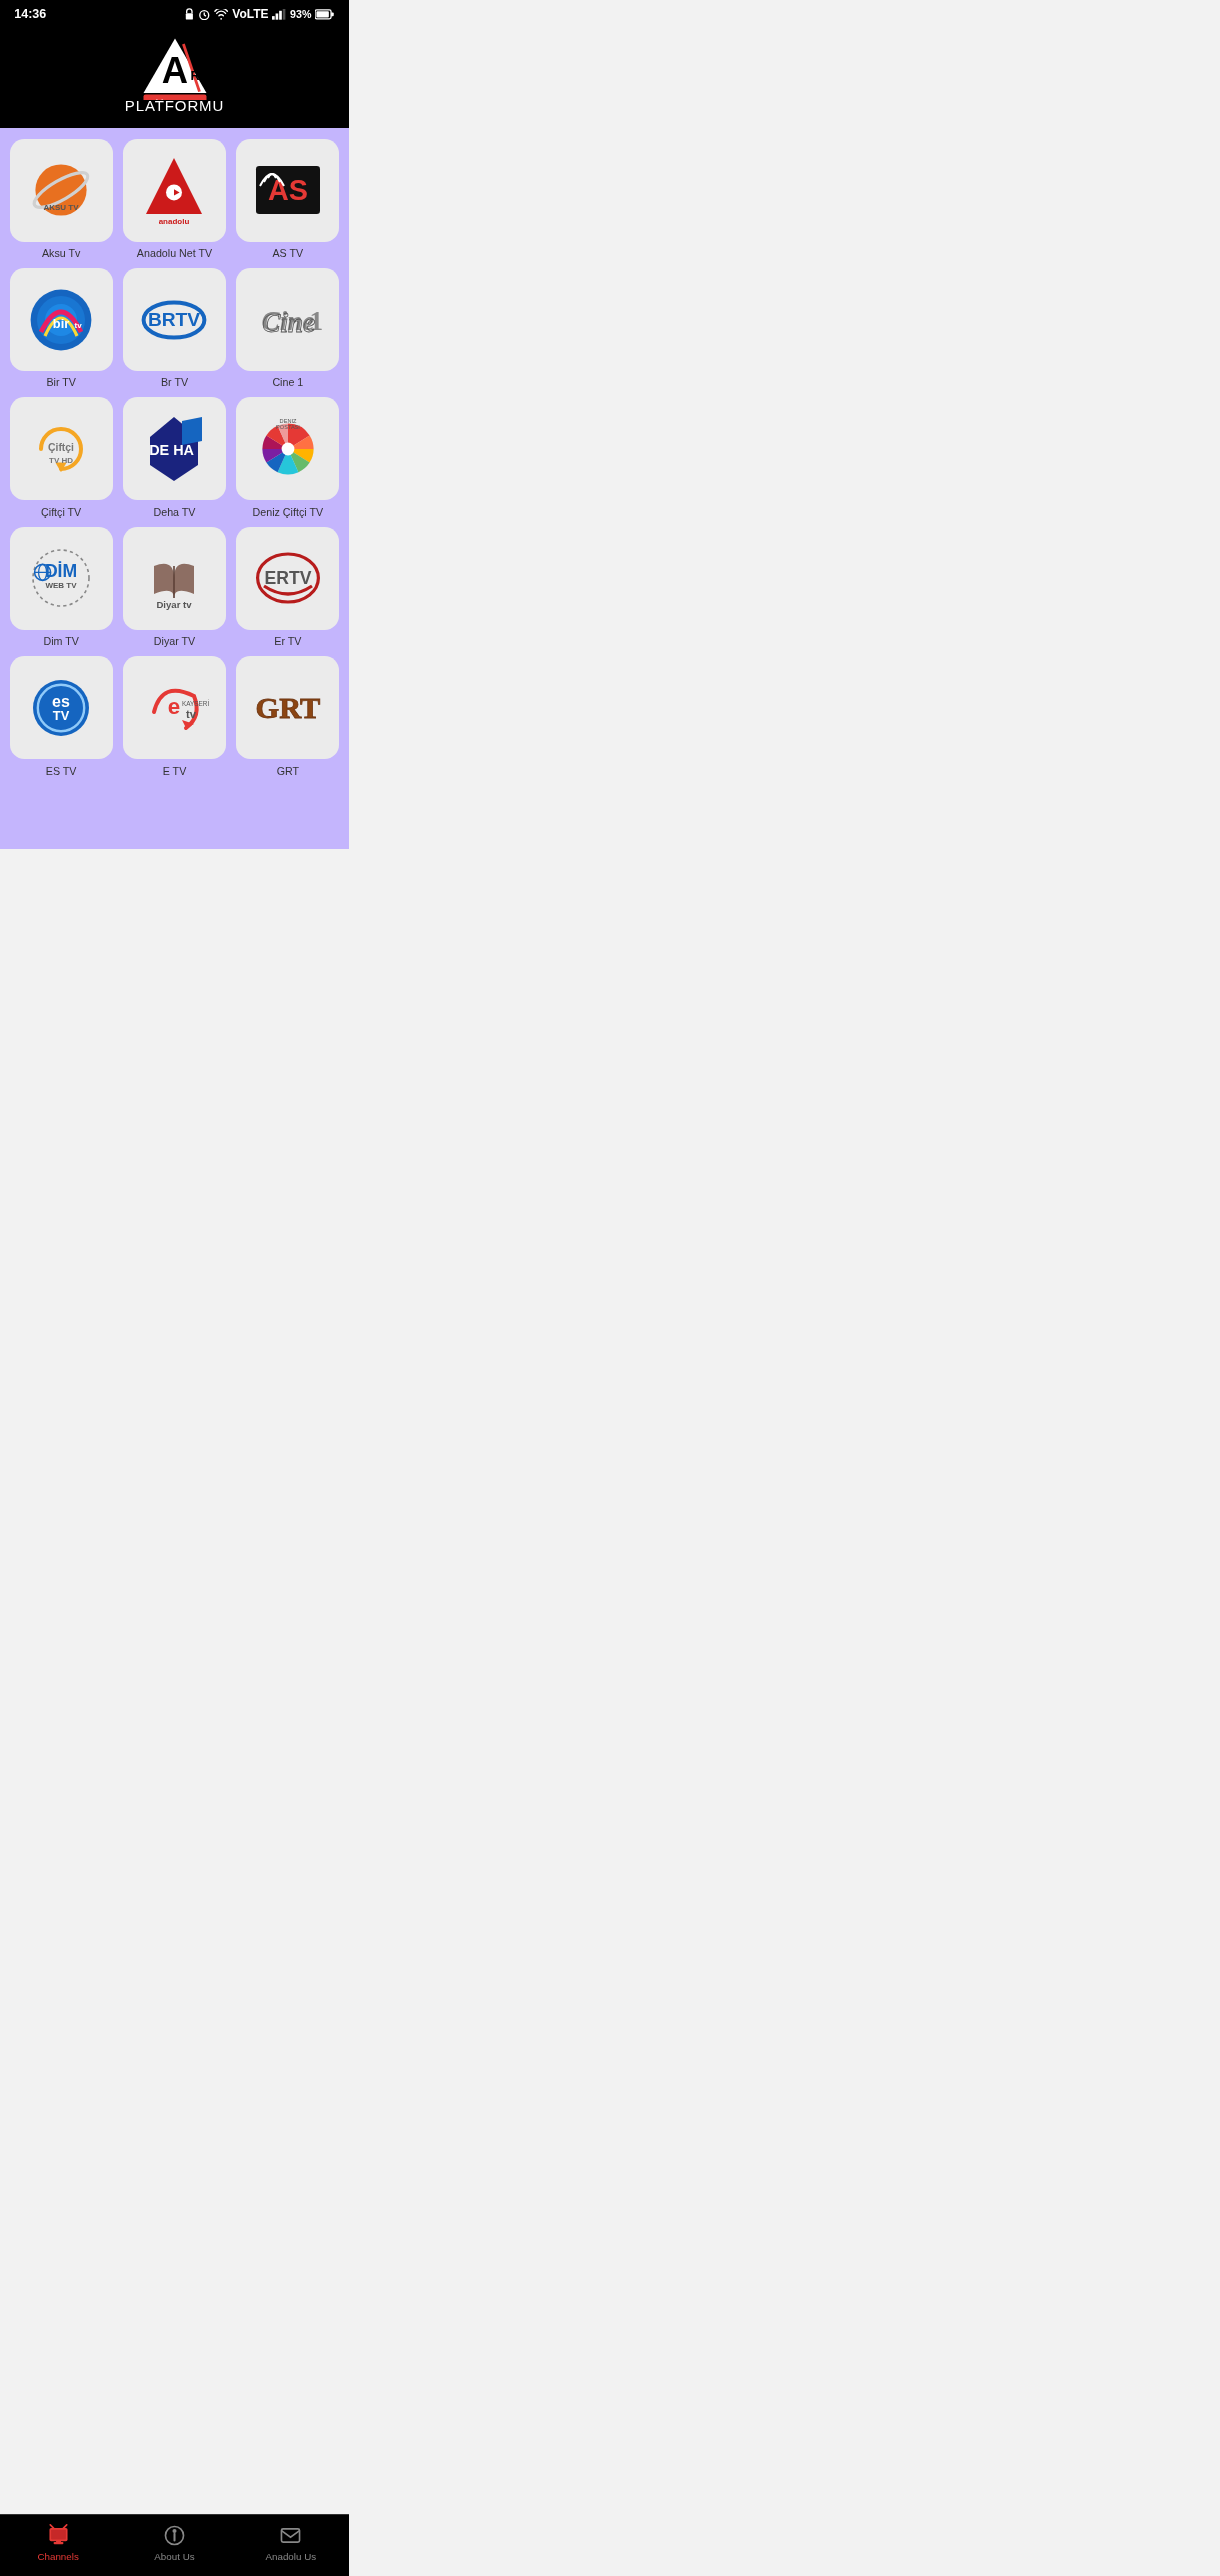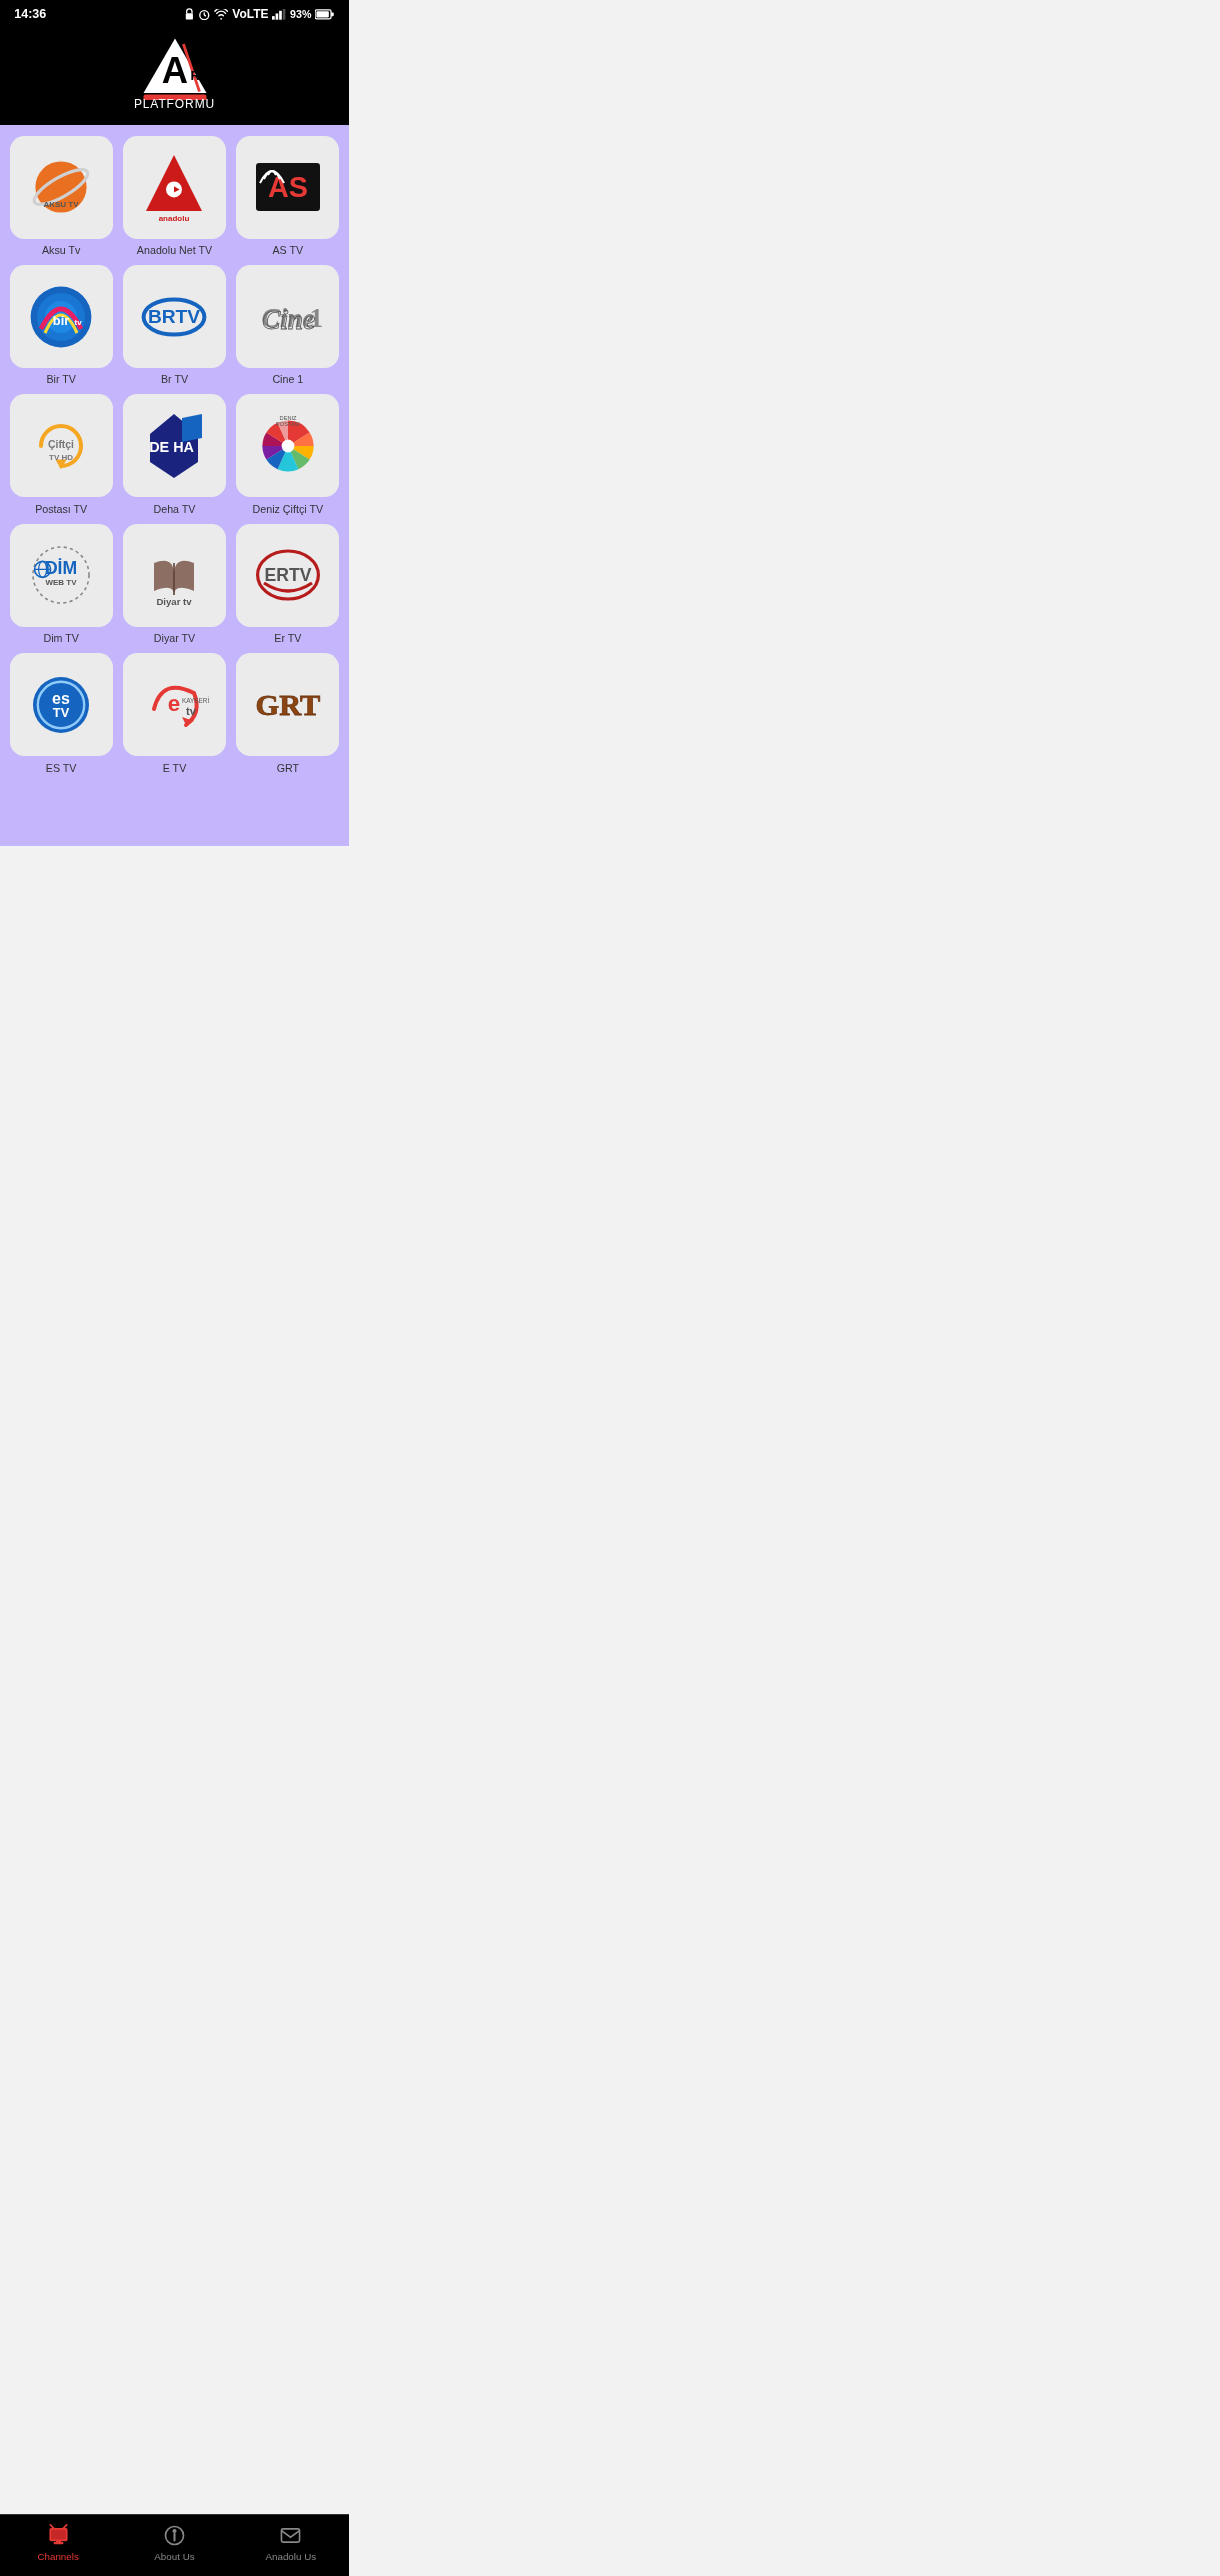--- a/index.html
+++ b/index.html
@@ -184,21 +184,21 @@
       <text x="50" y="65" font-family="Arial Black, sans-serif" font-size="52" font-weight="900" fill="black" text-anchor="middle">A</text>
 
       <line x1="62" y1="10" x2="85" y2="78" stroke="#e53935" stroke-width="4"></line>
 
       <text x="72" y="62" font-family="Arial, sans-serif" font-size="18" font-weight="700" fill="black">RTI</text>
 
       <rect x="5" y="82" width="90" height="22" rx="3" fill="#e53935"></rect>
       <text x="50" y="97" font-family="Arial, sans-serif" font-size="9" font-weight="700" fill="white" text-anchor="middle">DİJİTAL MEDYA</text>
 
     </svg>
-    <div style="color:white;font-size:12px;letter-spacing:0.9px;margin-top:-3.6px">PLATFORMU</div>
+    <div style="color:white;font-size:15px;letter-spacing:0.9px;margin-top:-3.6px">PLATFORMU</div>
   </div>
 </div>
 
 <div class="channels-grid">
 
   <div class="channel-item">
     <div class="channel-logo">
       <svg viewBox="0 0 90 90" width="72" height="72">
         <circle cx="45" cy="45" r="32" fill="#e87020"></circle>
         <ellipse cx="45" cy="45" rx="38" ry="12" fill="none" stroke="#d0d0d0" stroke-width="4" transform="rotate(-30 45 45)"></ellipse>
@@ -275,21 +275,21 @@
   <div class="channel-item">
     <div class="channel-logo">
       <svg viewBox="0 0 90 90" width="72" height="72">
 
         <path d="M20,45 A25,25 0 1,1 45,70" fill="none" stroke="#f5a623" stroke-width="5" stroke-linecap="round"></path>
         <polygon points="45,74 38,62 52,62" fill="#f5a623"></polygon>
         <text x="45" y="48" font-family="Arial, sans-serif" font-size="13" font-weight="700" fill="#777" text-anchor="middle">Çiftçi</text>
         <text x="45" y="62" font-family="Arial, sans-serif" font-size="10" font-weight="700" fill="#777" text-anchor="middle">TV HD</text>
       </svg>
     </div>
-    <span class="channel-name">Postası TV</span>
+    <span class="channel-name">Çiftçi TV</span>
   </div>
 
   <div class="channel-item">
     <div class="channel-logo">
       <svg viewBox="0 0 90 90" width="72" height="72">
 
         <polygon points="45,5 75,30 75,65 45,85 15,65 15,30" fill="#1a237e"></polygon>
 
         <polygon points="55,10 80,5 80,35 55,40" fill="#1565c0"></polygon>
         <text x="42" y="52" font-family="Arial Black, sans-serif" font-size="18" font-weight="900" fill="white" text-anchor="middle">DE HA</text>

